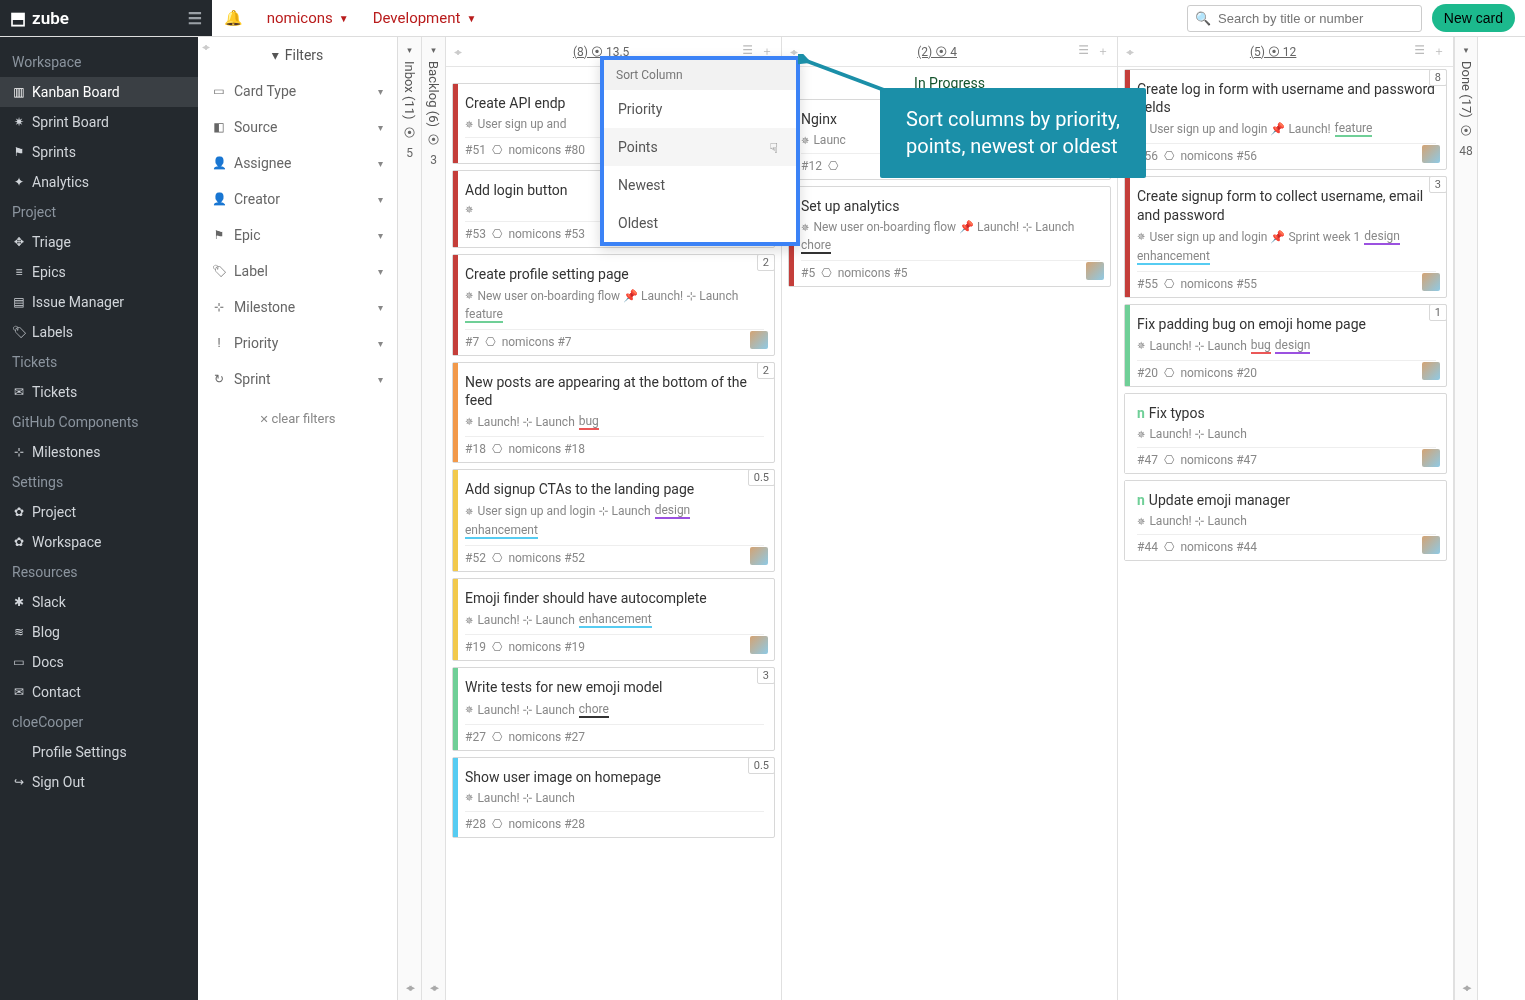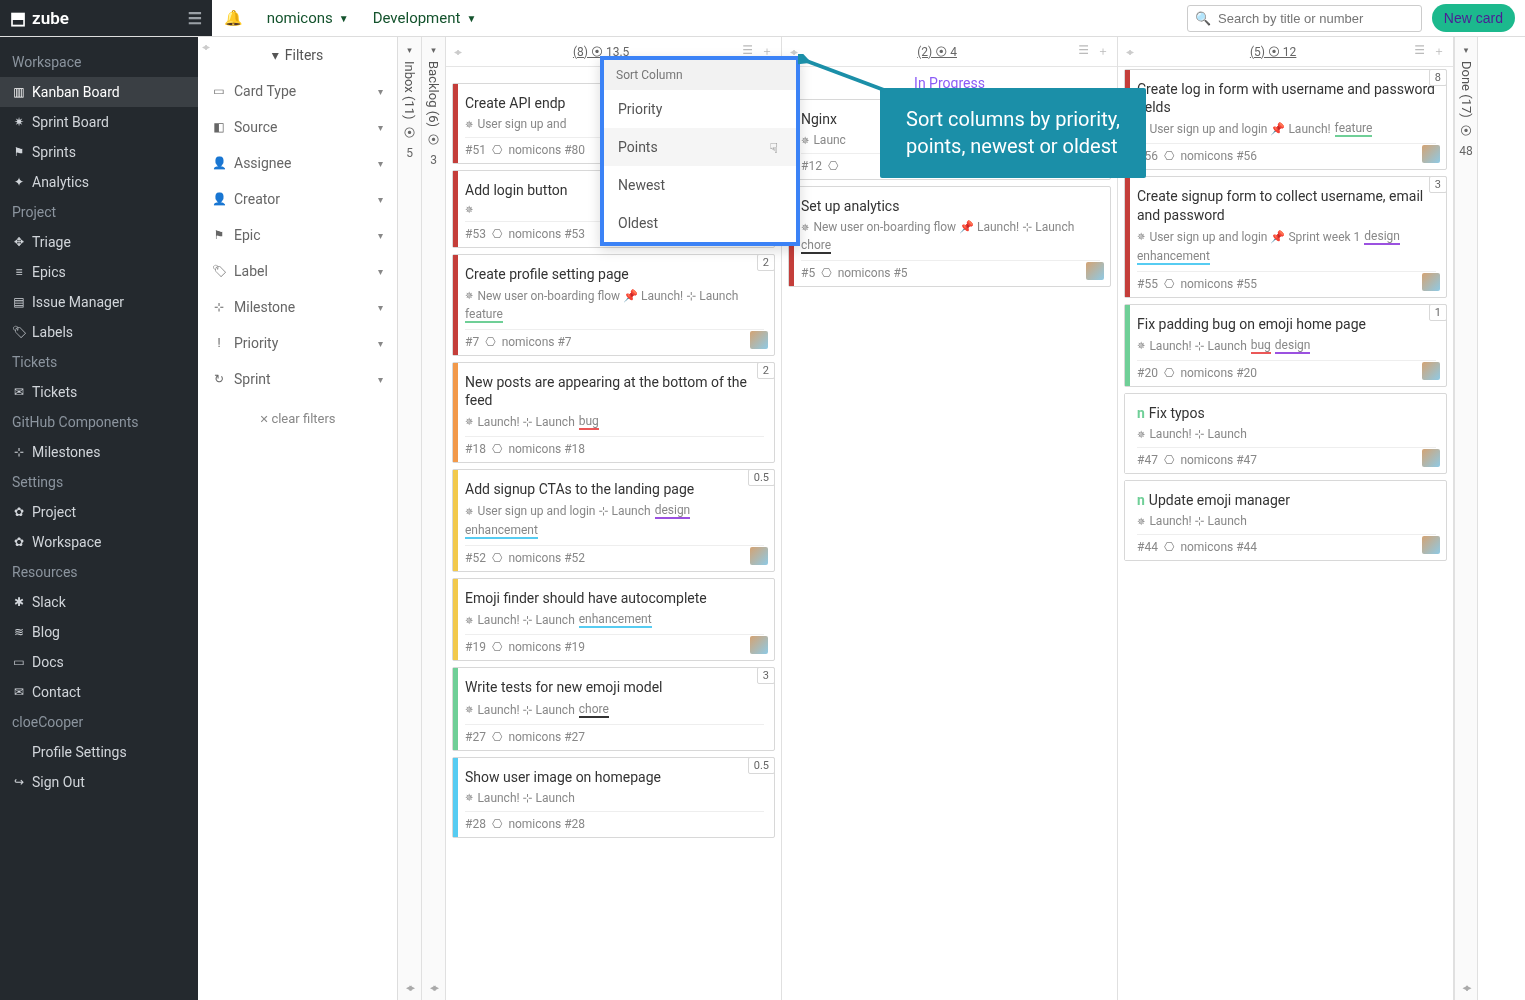--- a/index.html
+++ b/index.html
@@ -4,26 +4,26 @@
 <style>
 * { box-sizing: border-box; margin: 0; padding: 0; }
 body { font-family: -apple-system, BlinkMacSystemFont, "Segoe UI", Roboto, Helvetica, Arial, sans-serif; font-size: 13px; color: #333; background: #f4f4f4; overflow: hidden; width: 1525px; height: 1000px; }
 
 
 .topbar { position: absolute; top: 0; left: 0; right: 0; height: 37px; background: #fff; border-bottom: 1px solid #ddd; display: flex; align-items: center; }
 .logo-area { width: 212px; height: 100%; background: #24292E; color: #fff; display: flex; align-items: center; padding: 0 10px; font-weight: 600; font-size: 17px; justify-content: space-between; }
 .logo-area .logo-icon { margin-right: 6px; font-weight: 900; }
 .hamburger { color: #9aa0a6; font-size: 16px; cursor: pointer; }
 .topbar .bell { padding: 0 12px; color: #777; font-size: 15px; }
-.topbar .crumb { padding: 0 12px; color: #14532d; font-size: 15px; display: flex; align-items: center; }
+.topbar .crumb { padding: 0 12px; color: #b91c1c; font-size: 15px; display: flex; align-items: center; }
 .topbar .crumb .caret { font-size: 10px; margin-left: 6px; }
 .topbar .spacer { flex: 1; }
 .search-box { display: flex; align-items: center; border: 1px solid #ccc; border-radius: 3px; height: 27px; width: 235px; padding: 0 8px; color: #888; }
 .search-box input { border: 0; outline: 0; font-size: 13px; width: 100%; margin-left: 6px; }
-.new-card-btn { background: #1CB98D; color: #4c1d95; border: 0; border-radius: 14px; padding: 6px 12px; font-size: 14px; margin: 0 10px; cursor: pointer; }
+.new-card-btn { background: #1CB98D; color: #000000; border: 0; border-radius: 14px; padding: 6px 12px; font-size: 14px; margin: 0 10px; cursor: pointer; }
 
 
 .sidebar { position: absolute; top: 37px; left: 0; bottom: 0; width: 198px; background: #24292E; color: #D1D5DA; font-size: 14px; padding-top: 10px; }
 .sidebar .section-label { padding: 7px 12px; color: #8B949E; font-size: 14px; }
 .sidebar .nav-item { padding: 7px 12px 7px 32px; display: flex; align-items: center; cursor: pointer; position: relative; }
 .sidebar .nav-item.active { background: #3A3F44; color: #fff; }
 .sidebar .nav-item .icon { position: absolute; left: 12px; width: 14px; text-align: center; font-size: 12px; }
 
 
 .filters { position: absolute; top: 37px; left: 198px; bottom: 0; width: 200px; background: #fff; border-right: 1px solid #ddd; }
@@ -43,21 +43,21 @@
 .vcol .vstack { display: flex; flex-direction: column; align-items: center; gap: 6px; color: #666; font-size: 12px; }
 .vcol .vlabel { writing-mode: vertical-rl; text-orientation: mixed; color: #555; font-size: 13px; }
 .vcol .caret { font-size: 9px; }
 .vcol .expand { position: absolute; bottom: 6px; left: 0; right: 0; text-align: center; color: #aaa; font-size: 11px; letter-spacing: -2px; }
 
 .column { width: 336px; border-right: 1px solid #e0e0e0; background: #fff; display: flex; flex-direction: column; }
 .col-header { height: 30px; border-bottom: 1px solid #e5e5e5; display: flex; align-items: center; justify-content: space-between; padding: 0 8px; color: #666; font-size: 12px; position: relative; }
 .col-header .drag { color: #ccc; font-size: 10px; letter-spacing: -2px; }
 .col-header .stats { flex: 1; text-align: center; text-decoration: underline; }
 .col-header .actions { display: flex; gap: 8px; color: #bbb; font-size: 12px; }
-.col-sub { text-align: center; padding: 8px 0 6px; color: #8b5cf6; font-size: 14px; }
+.col-sub { text-align: center; padding: 8px 0 6px; color: #14532d; font-size: 14px; }
 
 .cards { padding: 2px 6px; overflow-y: auto; flex: 1; }
 .card { background: #fff; border: 1px solid #d8d8d8; border-radius: 2px; margin-bottom: 6px; position: relative; padding: 10px 10px 6px 12px; }
 .card .stripe { position: absolute; left: 0; top: 0; bottom: 0; width: 5px; }
 .card .title { color: #333; font-size: 14px; margin-bottom: 5px; line-height: 1.3; }
 .card .meta { color: #888; font-size: 12px; margin-bottom: 6px; display: flex; flex-wrap: wrap; gap: 4px; align-items: center; }
 .card .meta .lbl { white-space: nowrap; }
 .card .ident { color: #888; font-size: 12px; border-top: 1px solid #eee; padding-top: 5px; display: flex; align-items: center; gap: 6px; }
 .card .pts { position: absolute; top: -1px; right: -1px; background: #fff; border: 1px solid #d8d8d8; border-radius: 2px; font-size: 11px; color: #666; padding: 1px 5px; }
 .card .avatar { position: absolute; right: 6px; bottom: 6px; width: 18px; height: 18px; background: linear-gradient(135deg,#d4a373,#8ecae6); border-radius: 2px; }

